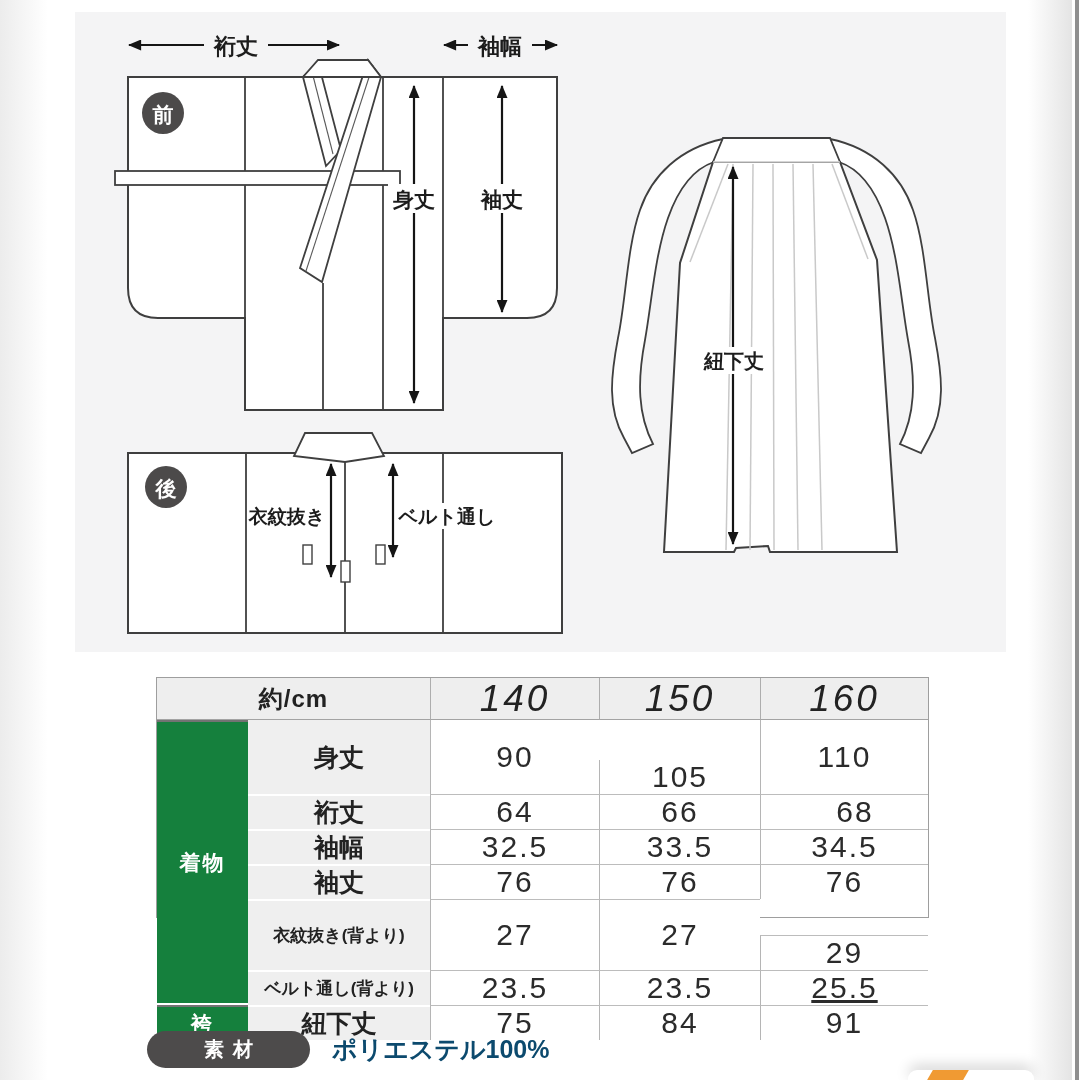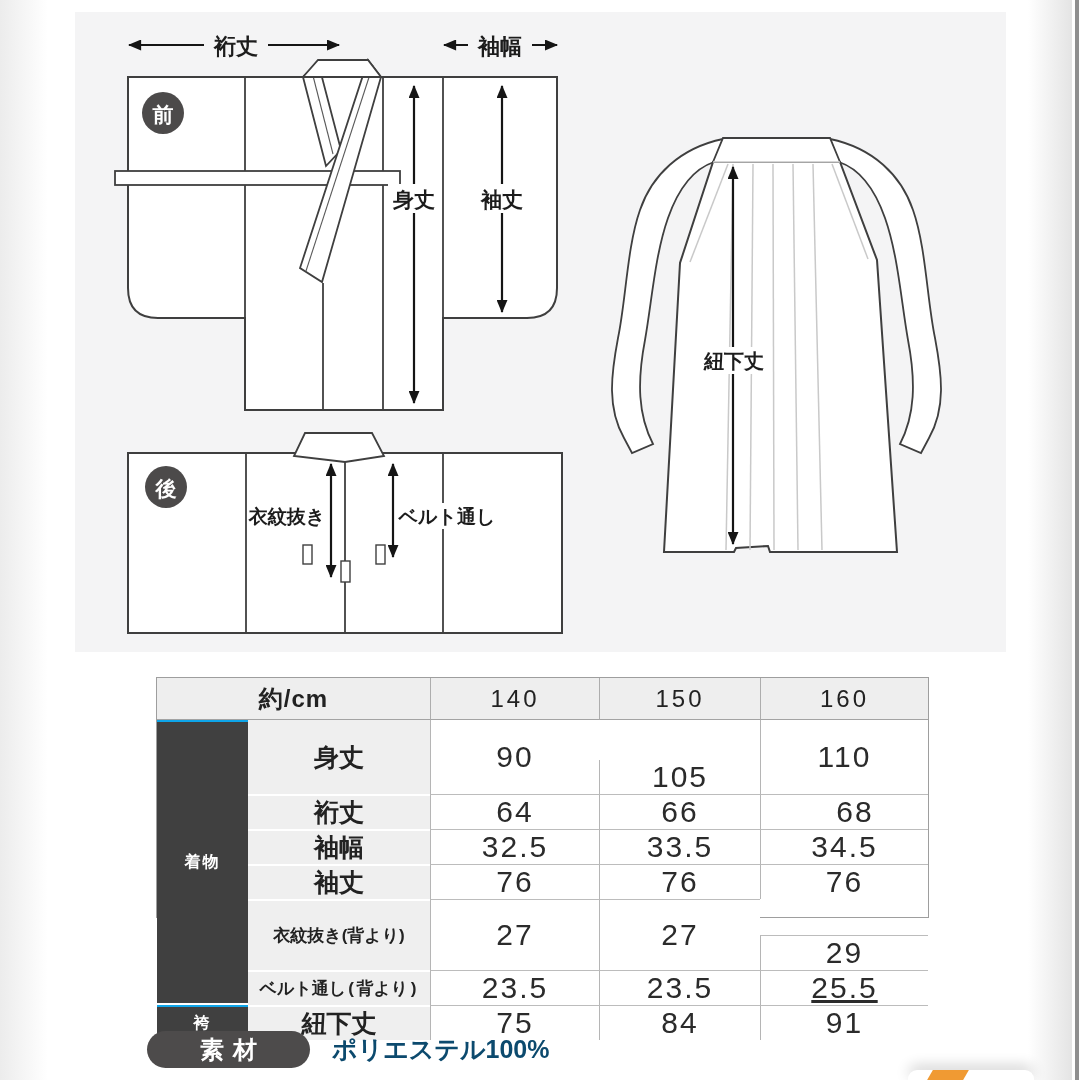--- a/index.html
+++ b/index.html
@@ -18,32 +18,32 @@
   .arrow{stroke:#151515;stroke-width:2.2;marker-start:url(#ah);marker-end:url(#ah);}
   .lbl{font-family:"Liberation Sans","DejaVu Sans",sans-serif;font-weight:700;fill:#1c1c1c;}
   .badge{fill:#4c4a4a;}
   .badge-t{font-weight:700;fill:#ffffff;}
   
   .size-table{left:156px;top:677px;width:773px;height:241px;background:#ffffff;border:1px solid #9e9e9e;
     box-sizing:border-box;display:grid;grid-template-columns:91px 182px 169px 161px 168px;
     grid-template-rows:42px repeat(7,1fr);}
   .cell{display:flex;align-items:center;justify-content:center;box-sizing:border-box;}
   .cell.th{background:#eeeeee;border-bottom:1px solid #a3a3a3;font-size:24px;font-weight:600;letter-spacing:1px;}
-  .cell.size{border-left:1px solid #adadad;font-size:24px;font-weight:500;letter-spacing:3px;}
+  .cell.size{border-left:1px solid #adadad;font-size:37px;font-weight:500;letter-spacing:3px;font-style:italic;}
   .cell.label{background:#efefef;font-size:25px;font-weight:700;}
   .cell.label.tw{border-top:2px solid #ffffff;}
   .cell.label.small{font-size:17px;}
   .cell.val{background:#ffffff;border-left:1px solid #b5b5b5;font-size:30px;font-weight:500;
     letter-spacing:2px;color:#2b2b2b;}
   .cell.val.bt{border-top:1px solid #bcbcbc;}
-  .cell.group{background:#404040;color:#ffffff;font-size:16px;font-weight:700;border-top:2px solid #0ea5e9;letter-spacing:2px;}
+  .cell.group{background:#15803d;color:#ffffff;font-size:21px;font-weight:700;border-top:2px solid #737373;letter-spacing:2px;}
   .cell.group.gap-b{border-bottom:2px solid #ffffff;}
   
   .material-pill{left:147px;top:1031px;width:163px;height:37px;border-radius:19px;background:#4d4b4b;
-    color:#fff;font-size:24px;font-weight:700;letter-spacing:9px;display:flex;align-items:center;
+    color:#fff;font-size:20px;font-weight:700;letter-spacing:9px;display:flex;align-items:center;
     justify-content:center;padding-left:9px;box-sizing:border-box;}
   .material-value{left:332px;top:1031px;height:37px;display:flex;align-items:center;
     font-size:25px;font-weight:600;color:#0c4a6e;}
   
   .corner-card{left:908px;top:1070px;width:126px;height:10px;background:#ffffff;
     border-radius:9px 9px 0 0;box-shadow:0 -4px 14px rgba(0,0,0,.20);overflow:hidden;}
   .corner-orange{position:absolute;left:22px;top:0;width:36px;height:10px;background:#f09a33;transform:skewX(-30deg);}
 </style>
 </head>
 <body>
@@ -165,21 +165,21 @@
     <div class="cell val bt" style="grid-area: 4 / 4;">33.5</div>
     <div class="cell val bt" style="grid-area: 4 / 5;">34.5</div>
     <div class="cell label tw" style="grid-area: 5 / 2;">袖丈</div>
     <div class="cell val bt" style="grid-area: 5 / 3;">76</div>
     <div class="cell val bt" style="grid-area: 5 / 4;">76</div>
     <div class="cell val bt" style="grid-area: 5 / 5;">76</div>
     <div class="cell label small tw" style="grid-area: 6 / 2;">衣紋抜き(背より)</div>
     <div class="cell val bt" style="grid-area: 6 / 3;">27</div>
     <div class="cell val bt" style="grid-area: 6 / 4;">27</div>
     <div class="cell val bt" style="grid-area: 6 / 5; margin-top: 36px;">29</div>
-    <div class="cell label small tw" style="grid-area: 7 / 2; font-family: Liberation Mono, monospace;">ベルト通し(背より)</div>
+    <div class="cell label small tw" style="grid-area: 7 / 2;">ベルト通し(背より)</div>
     <div class="cell val bt" style="grid-area: 7 / 3;">23.5</div>
     <div class="cell val bt" style="grid-area: 7 / 4;">23.5</div>
     <div class="cell val bt" style="grid-area: 7 / 5; text-decoration: underline;">25.5</div>
     <div class="cell group" style="grid-area: 8 / 1 / 9;">袴</div>
     <div class="cell label tw" style="grid-area: 8 / 2;">紐下丈</div>
     <div class="cell val bt" style="grid-area: 8 / 3;">75</div>
     <div class="cell val bt" style="grid-area: 8 / 4;">84</div>
     <div class="cell val bt" style="grid-area: 8 / 5;">91</div>
   </div>
 

